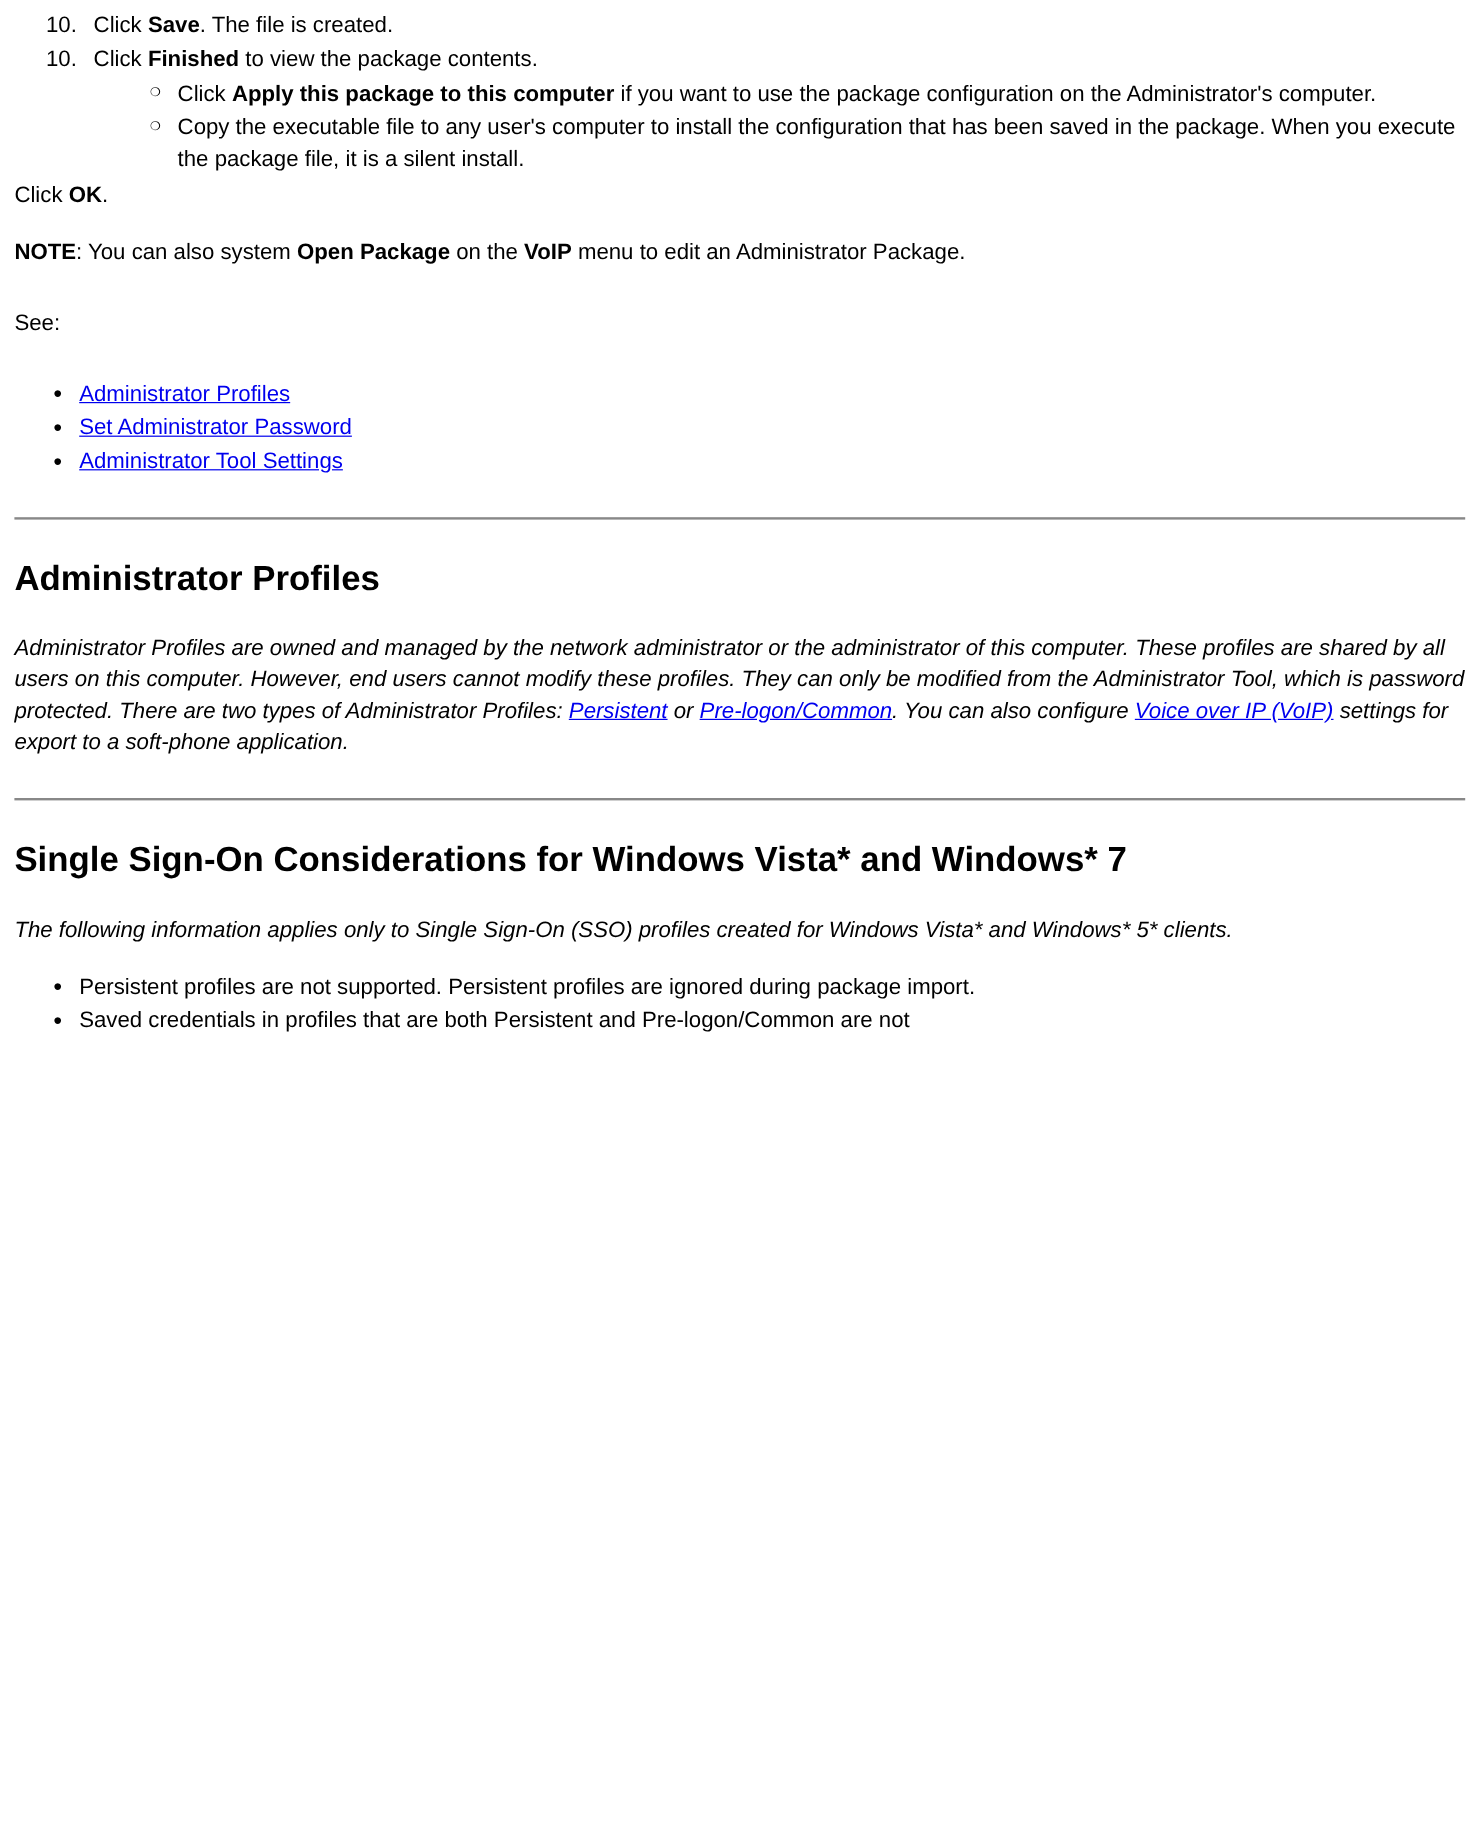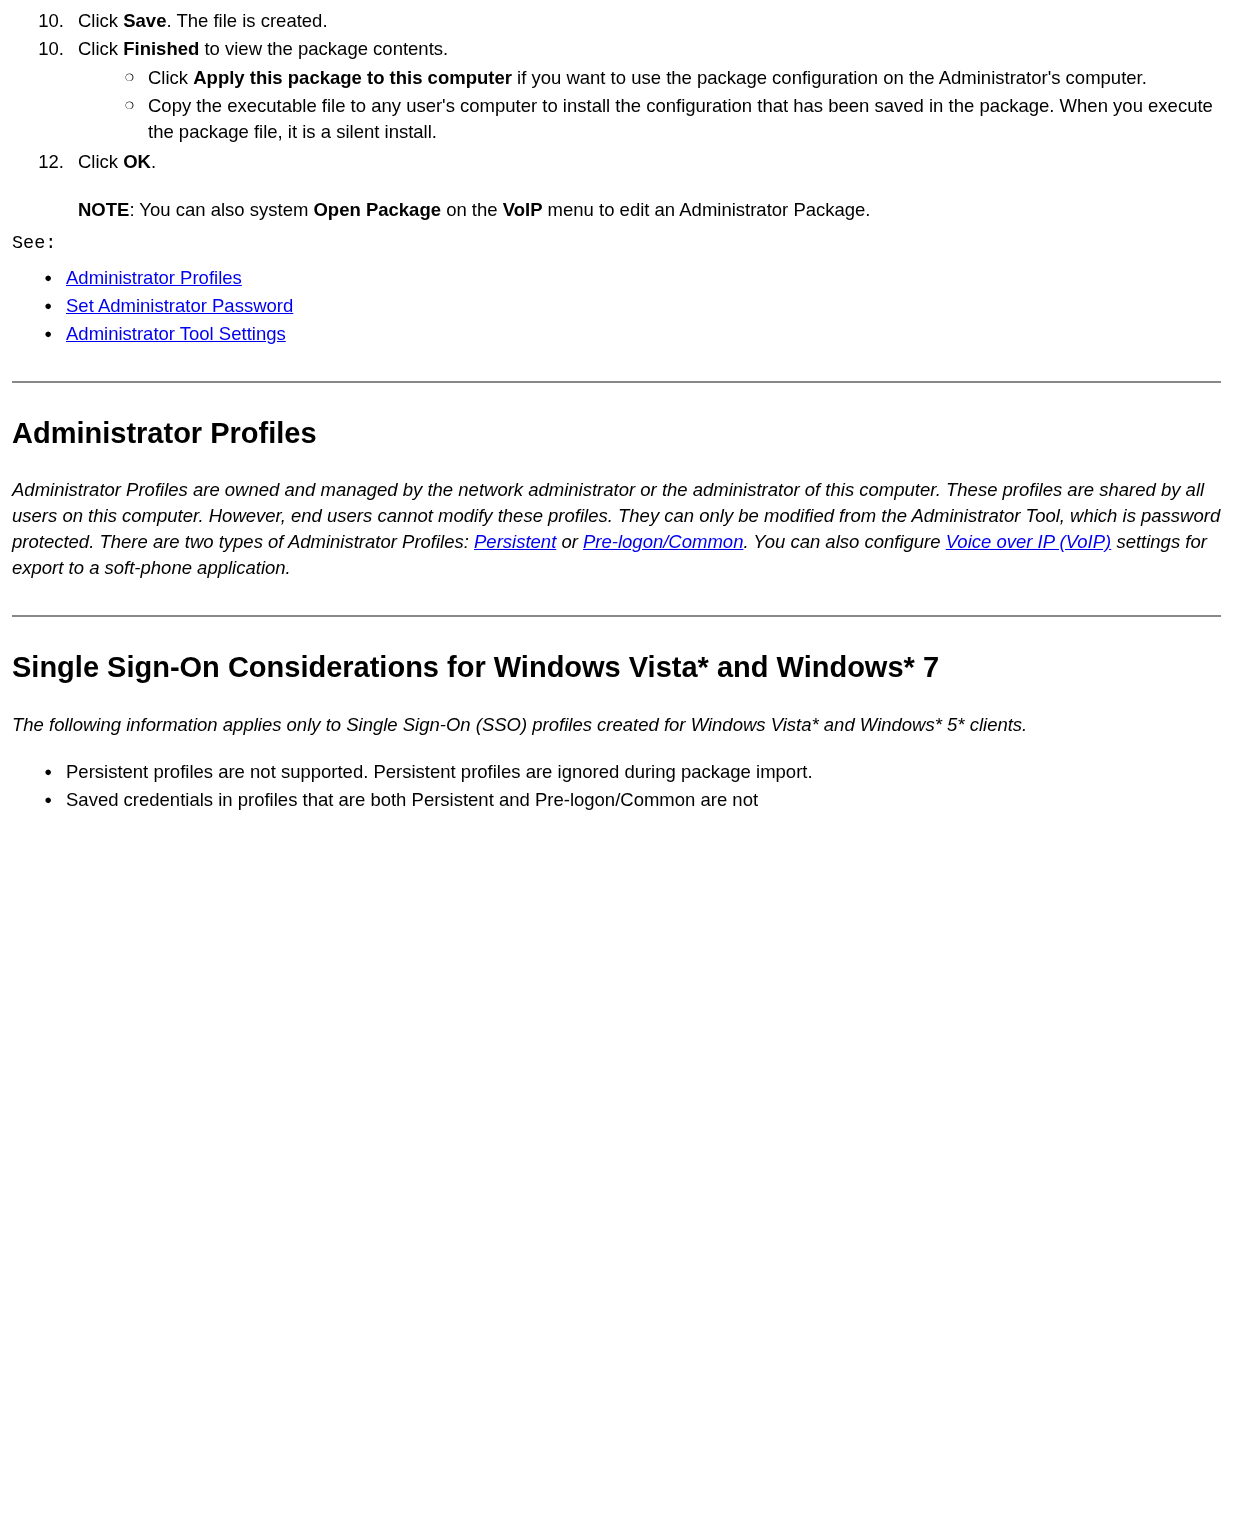--- a/index.html
+++ b/index.html
@@ -72,22 +72,21 @@
     }
     .bold { font-weight: bold; }
     a.link {
       color: #0000EE;
       text-decoration: underline;
     }
     .note-block {
       margin-top: 22px;
     }
     .see-label {
-      margin: 8px 0;
-      font-family: Liberation Mono, monospace;
+      margin: 33px 0;
     }
     hr {
       border: none;
       border-top: 2px solid #888;
       margin: 34px 0 28px 0;
     }
     h2 {
       font-size: 29px;
       font-weight: bold;
       margin: 30px 0 24px 0;
@@ -119,21 +118,20 @@
           </span>
         </li>
         <li>
           <span class="bullet">❍</span>
           <span class="content">Copy the executable file to any user's computer to install the configuration that has been saved in the package. When you execute the package file, it is a silent install.</span>
         </li>
       </ul>
     </span>
   </li>
   <li>
-    <span class="num">12.</span>
     <span class="content">
       <span>Click </span><span class="bold">OK</span><span>.</span>
       <div class="note-block">
         <span class="bold">NOTE</span><span>: You can also system </span><span class="bold">Open Package</span><span> on the </span><span class="bold">VoIP</span><span> menu to edit an Administrator Package.</span>
       </div>
     </span>
   </li>
 </ol>
 
 <div class="see-label">See:</div>

